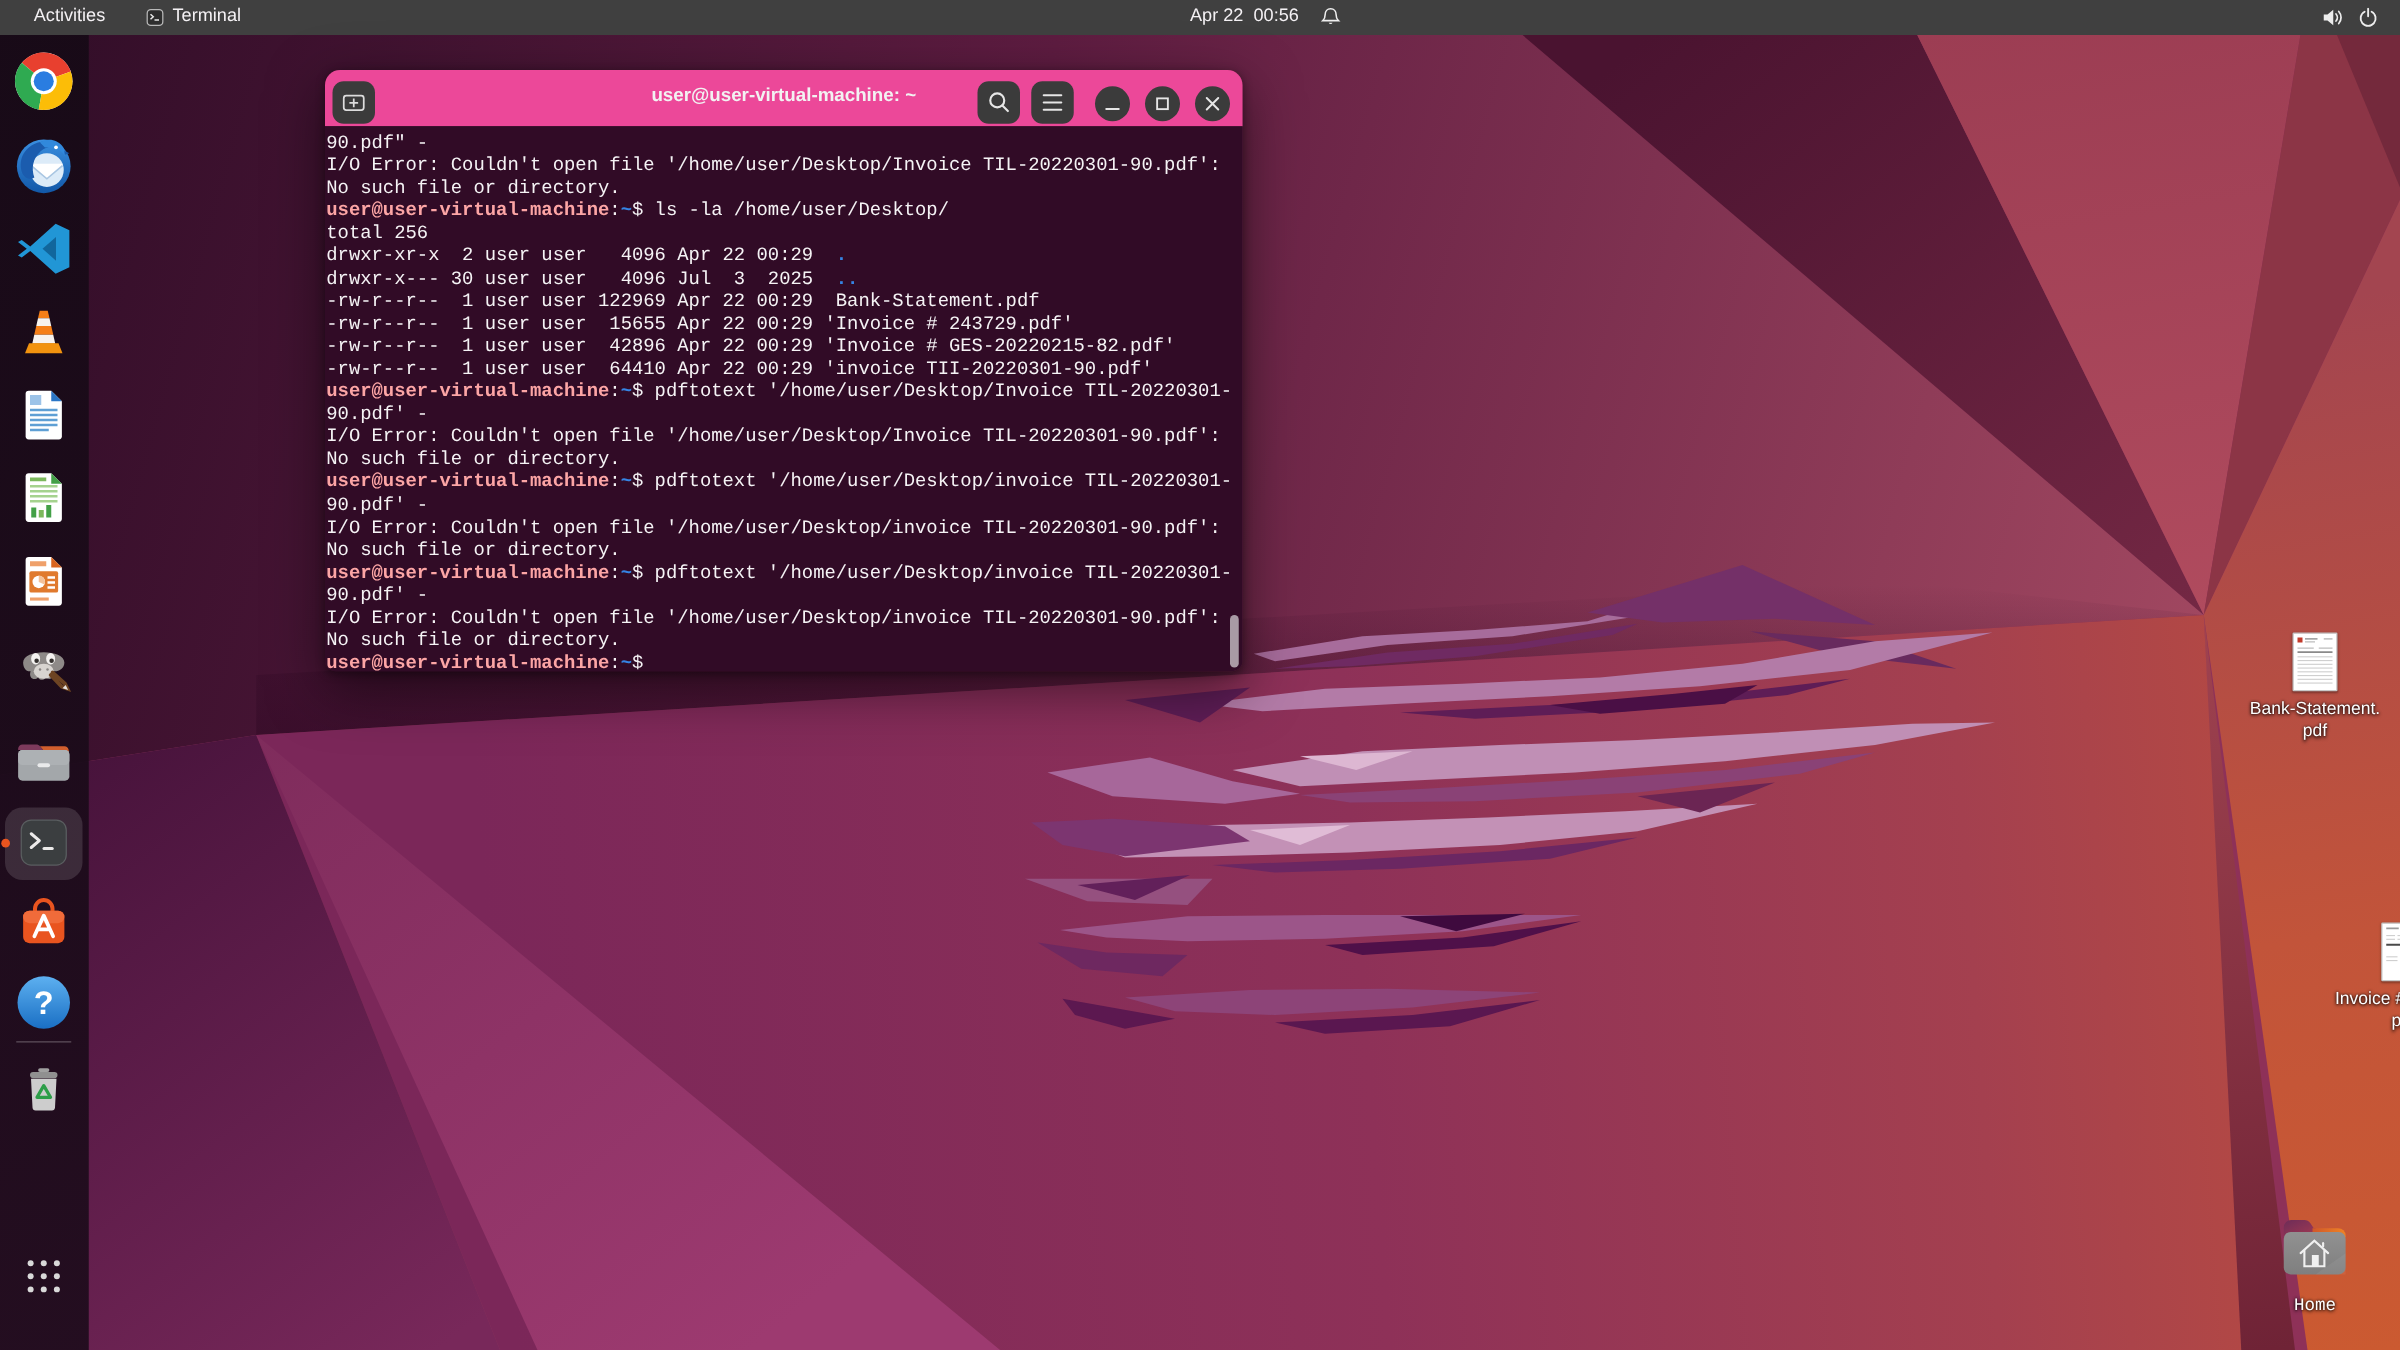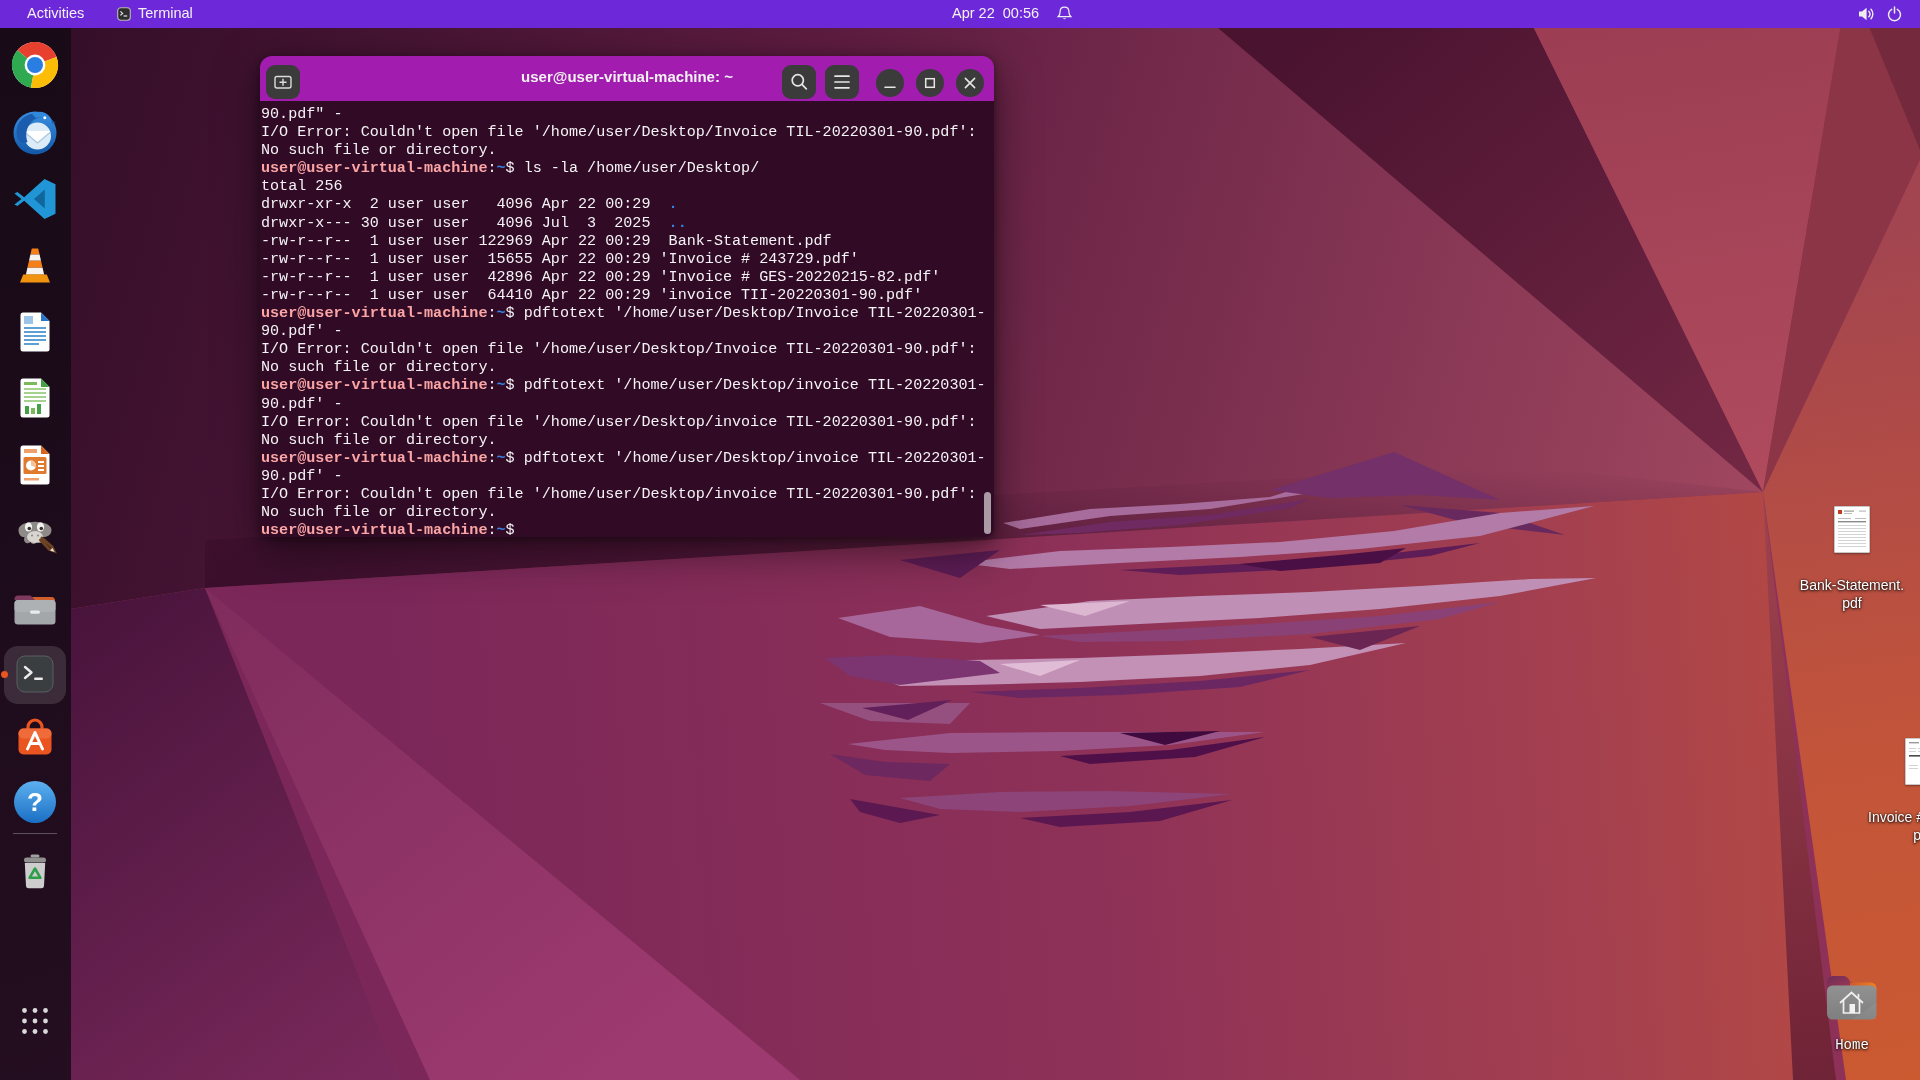--- a/index.html
+++ b/index.html
@@ -1,43 +1,43 @@
 <!DOCTYPE html>
 <html><head>
 <meta charset="utf-8">
 <style>
   html,body{margin:0;padding:0;width:1920px;height:1080px;overflow:hidden;background:#000;font-family:"Liberation Sans",sans-serif;}
   #stage{position:absolute;inset:0;width:1920px;height:1080px;}
   #wall{position:absolute;left:0;top:0;}
   
-  #topbar{position:absolute;left:0;top:0;width:1920px;height:28px;background:#6d28d9;color:#f4f1f4;font-size:14.5px;}
+  #topbar{position:absolute;left:0;top:0;width:1920px;height:28px;background:#404040;color:#f4f1f4;font-size:14.5px;}
   #topbar .act{position:absolute;left:27px;top:5px;}
   #topbar .appname{position:absolute;left:138px;top:5px;}
   #topbar .clock{position:absolute;left:952px;top:5px;font-weight:normal;}
   
   #dock{position:absolute;left:0;top:28px;width:71px;height:1052px;background:linear-gradient(180deg,rgba(22,10,22,.92),rgba(30,12,28,.92));}
   .di{position:absolute;left:11px;width:48px;height:48px;}
   #dock .focusbg{position:absolute;left:4px;top:618px;width:62px;height:58px;border-radius:14px;background:rgba(255,255,255,.13);}
   #dock .rundot{position:absolute;left:1px;top:643px;width:7px;height:7px;border-radius:50%;background:#e9541f;}
   #dock .sep{position:absolute;left:13px;top:805px;width:44px;height:1px;background:rgba(255,255,255,.28);}
   
   #term{position:absolute;left:260px;top:56px;width:734px;height:481px;border-radius:12px 12px 8px 8px;box-shadow:0 14px 44px rgba(0,0,0,.5),0 2px 8px rgba(0,0,0,.4);}
-  #ttl{position:absolute;left:0;top:0;width:734px;height:45px;background:#a21caf;border-radius:12px 12px 0 0;}
+  #ttl{position:absolute;left:0;top:0;width:734px;height:45px;background:#ec4899;border-radius:12px 12px 0 0;}
   #ttl .title{position:absolute;left:0;right:0;top:12px;text-align:center;color:#f2f2f2;font-weight:bold;font-size:15px;}
   .tbtn{position:absolute;top:9px;width:34px;height:34px;border-radius:9px;background:#3b3b3b;}
   .cbtn{position:absolute;top:13px;width:28px;height:28px;border-radius:50%;background:#3b3b3b;}
   #tbody{position:absolute;left:0;top:45px;width:734px;height:436px;background:#310b26;border-radius:0 0 8px 8px;}
   #tbody pre{margin:0;padding:4px 0 0 1px;font-family:"Liberation Mono",monospace;font-size:15.1px;line-height:18.1px;color:#f5f3f5;letter-spacing:0px;}
   #tbody .g{color:#fca5a5;font-weight:bold;}
   #tbody .b{color:#3584e4;font-weight:bold;}
   #tbody .sb{position:absolute;right:3px;top:391px;width:7px;height:42px;border-radius:4px;background:rgba(190,180,188,.85);}
   
   .desk{position:absolute;width:110px;text-align:center;color:#fff;font-size:14px;line-height:17.5px;text-shadow:0 1px 3px rgba(0,0,0,.95),0 0 2px rgba(0,0,0,.8);}
   .desk .pg{position:relative;margin:0 auto;width:36px;height:47px;background:#fff;border:1px solid #c8c8c8;box-sizing:border-box;border-radius:1px;box-shadow:0 1px 2px rgba(0,0,0,.35);}
-  .desk .lbl{margin-top:24px;white-space:nowrap;}
+  .desk .lbl{margin-top:5px;white-space:nowrap;}
 </style>
 </head>
 <body>
 <div id="stage">
 
 <svg id="wall" width="1920" height="1080" viewBox="0 0 1920 1080">
   <defs>
     <linearGradient id="ga" x1="0" y1="0" x2="1763" y2="492" gradientUnits="userSpaceOnUse">
       <stop offset="0" stop-color="#300d27"></stop>
           <stop offset="0.45" stop-color="#5e1c41"></stop>

